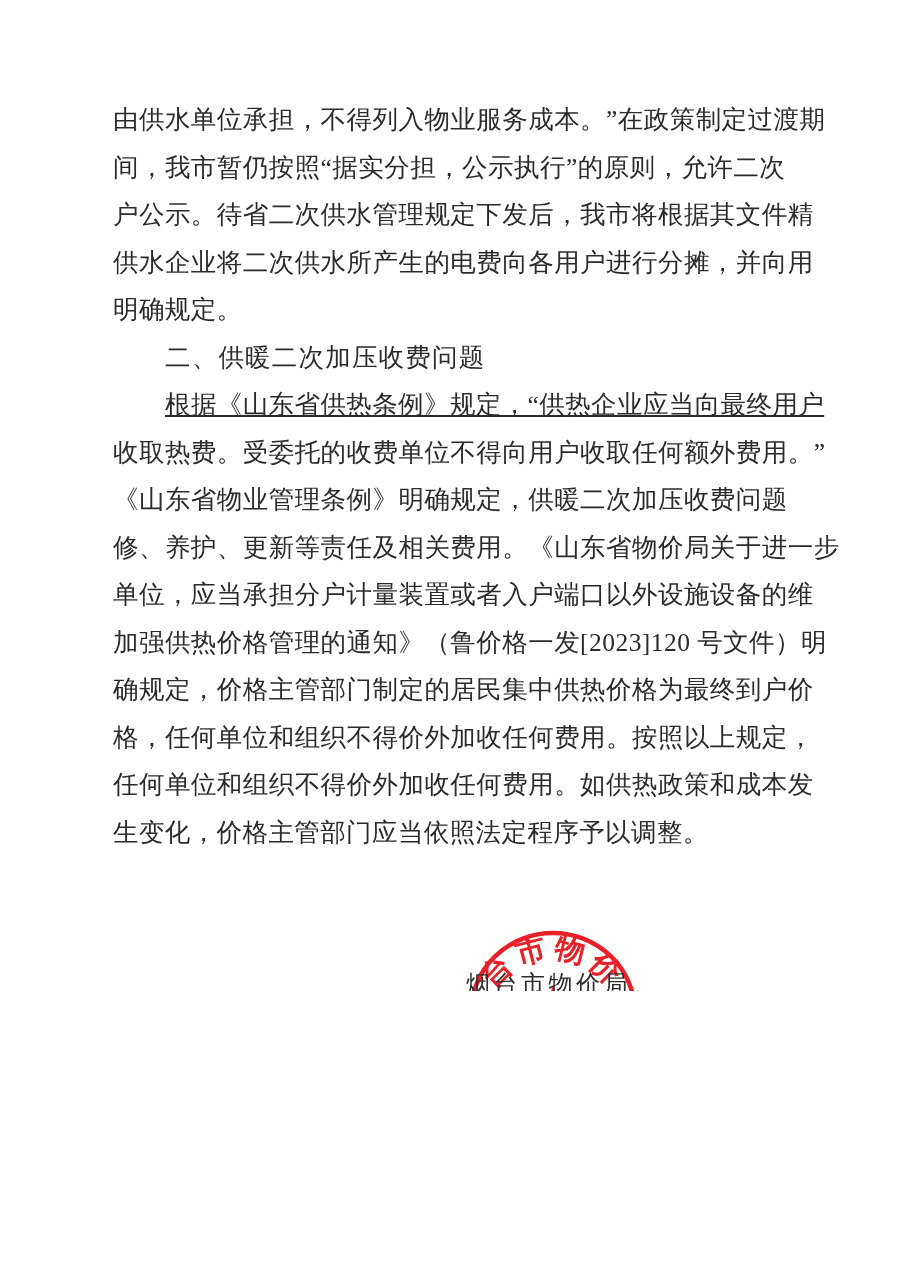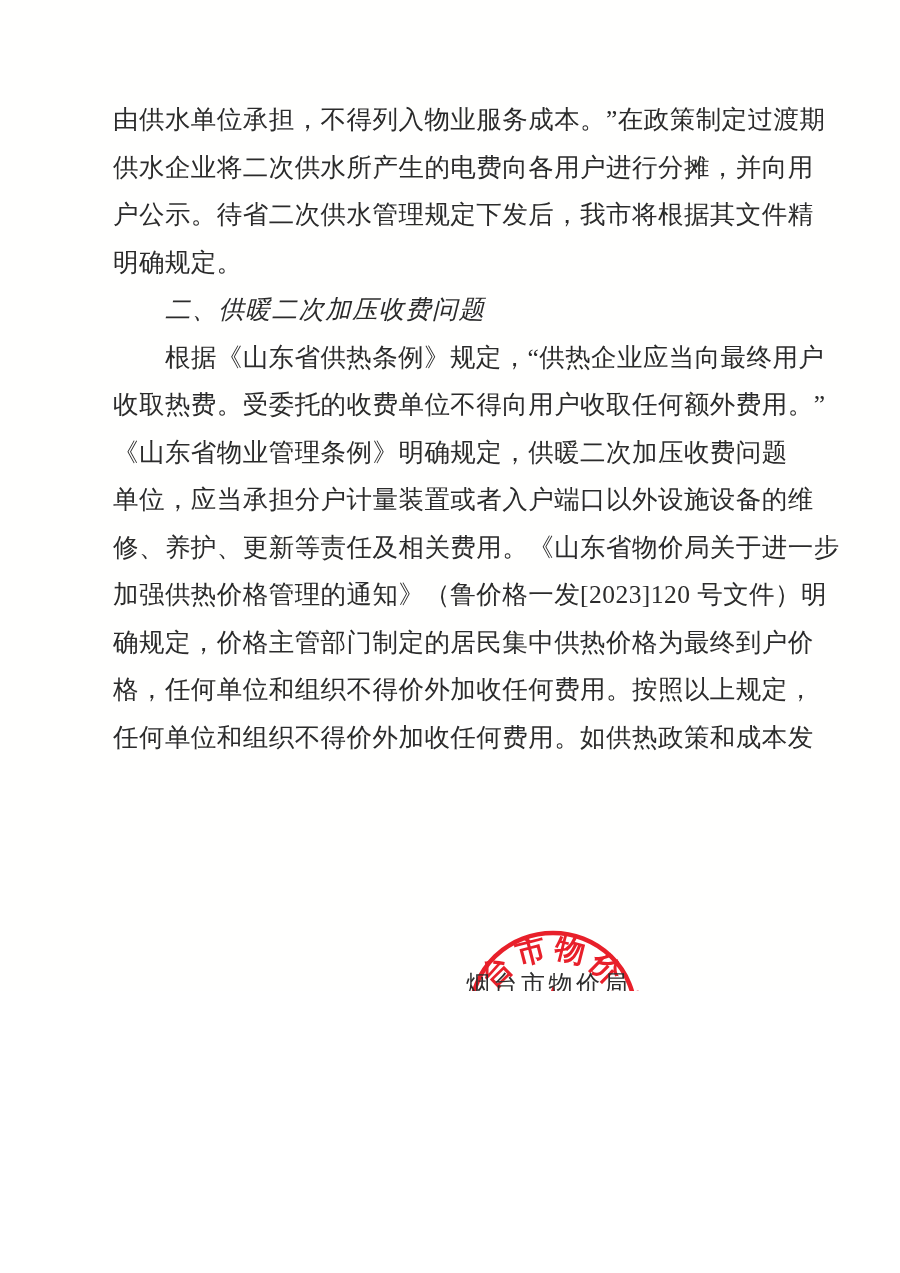--- a/index.html
+++ b/index.html
@@ -33,35 +33,35 @@
     color: #2b2b2b;
     letter-spacing: 0.4px;
     white-space: pre;
     text-align: justify;
     font-weight: 400;
   }
 
   .para-line.indent-2 {
     text-indent: 0;
     padding-left: 52px;
+    text-decoration: underline;
   }
 
   .para-line.stretch {
     
     letter-spacing: 0.45px;
   }
 
   .heading-line {
     font-size: 25.5px;
     line-height: 47.5px;
     color: #2b2b2b;
     padding-left: 52px;
     white-space: pre;
     letter-spacing: 1.2px;
-    font-style: italic;
   }
 
   
   .sign-block {
     position: absolute;
     left: 466px;
     top: 958px;
     width: 260px;
     z-index: 2;
   }
@@ -105,35 +105,37 @@
   }
 </style>
 </head>
 <body>
 
 <div class="page">
 
   <div class="doc-body">
 
     <div class="para-line stretch">由供水单位承担，不得列入物业服务成本。”在政策制定过渡期</div>
+    <div class="para-line stretch">间，我市暂仍按照“据实分担，公示执行”的原则，允许二次</div>
+    <div class="para-line stretch">户公示。待省二次供水管理规定下发后，我市将根据其文件精</div>
     <div class="para-line stretch">供水企业将二次供水所产生的电费向各用户进行分摊，并向用</div>
-    <div class="para-line stretch">户公示。待省二次供水管理规定下发后，我市将根据其文件精</div>
     <div class="para-line">明确规定。</div>
 
     <div class="heading-line">二、供暖二次加压收费问题</div>
 
     <div class="para-line indent-2">根据《山东省供热条例》规定，“供热企业应当向最终用户</div>
     <div class="para-line stretch">收取热费。受委托的收费单位不得向用户收取任何额外费用。”</div>
     <div class="para-line stretch">《山东省物业管理条例》明确规定，供暖二次加压收费问题</div>
+    <div class="para-line stretch">修、养护、更新等责任及相关费用。《山东省物价局关于进一步</div>
     <div class="para-line stretch">单位，应当承担分户计量装置或者入户端口以外设施设备的维</div>
-    <div class="para-line stretch">修、养护、更新等责任及相关费用。《山东省物价局关于进一步</div>
     <div class="para-line stretch">加强供热价格管理的通知》（鲁价格一发[2023]120 号文件）明</div>
     <div class="para-line stretch">确规定，价格主管部门制定的居民集中供热价格为最终到户价</div>
     <div class="para-line stretch">格，任何单位和组织不得价外加收任何费用。按照以上规定，</div>
     <div class="para-line stretch">任何单位和组织不得价外加收任何费用。如供热政策和成本发</div>
+    <div class="para-line">生变化，价格主管部门应当依照法定程序予以调整。</div>
 
   </div>
 
   <div class="seal">
     <svg viewBox="0 0 176 170" xmlns="http://www.w3.org/2000/svg">
       <defs>
         <path id="sealArc" d="M 22,92 A 66,62 0 0 1 154,92" fill="none"></path>
         <path id="sealArcBottom" d="M 36,104 A 54,50 0 0 0 140,104" fill="none"></path>
       </defs>
 

